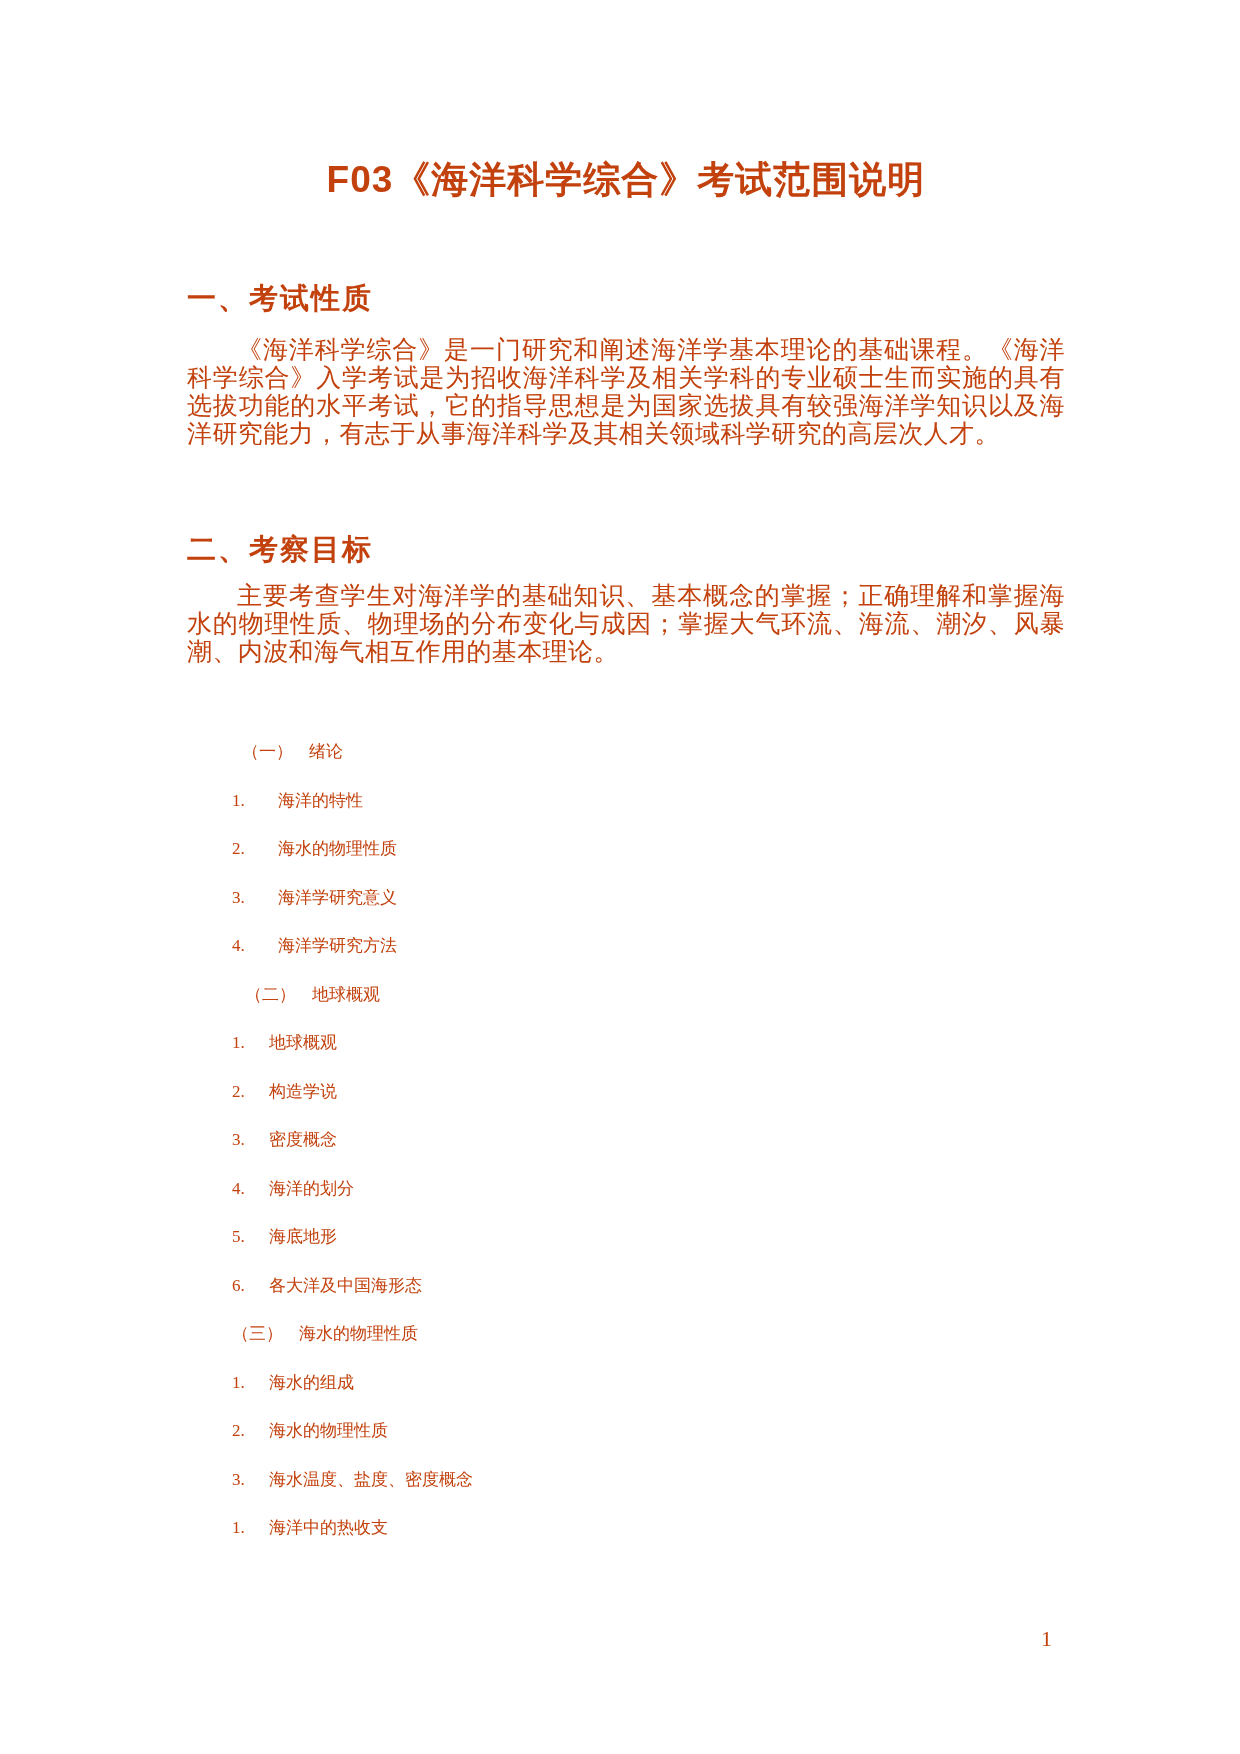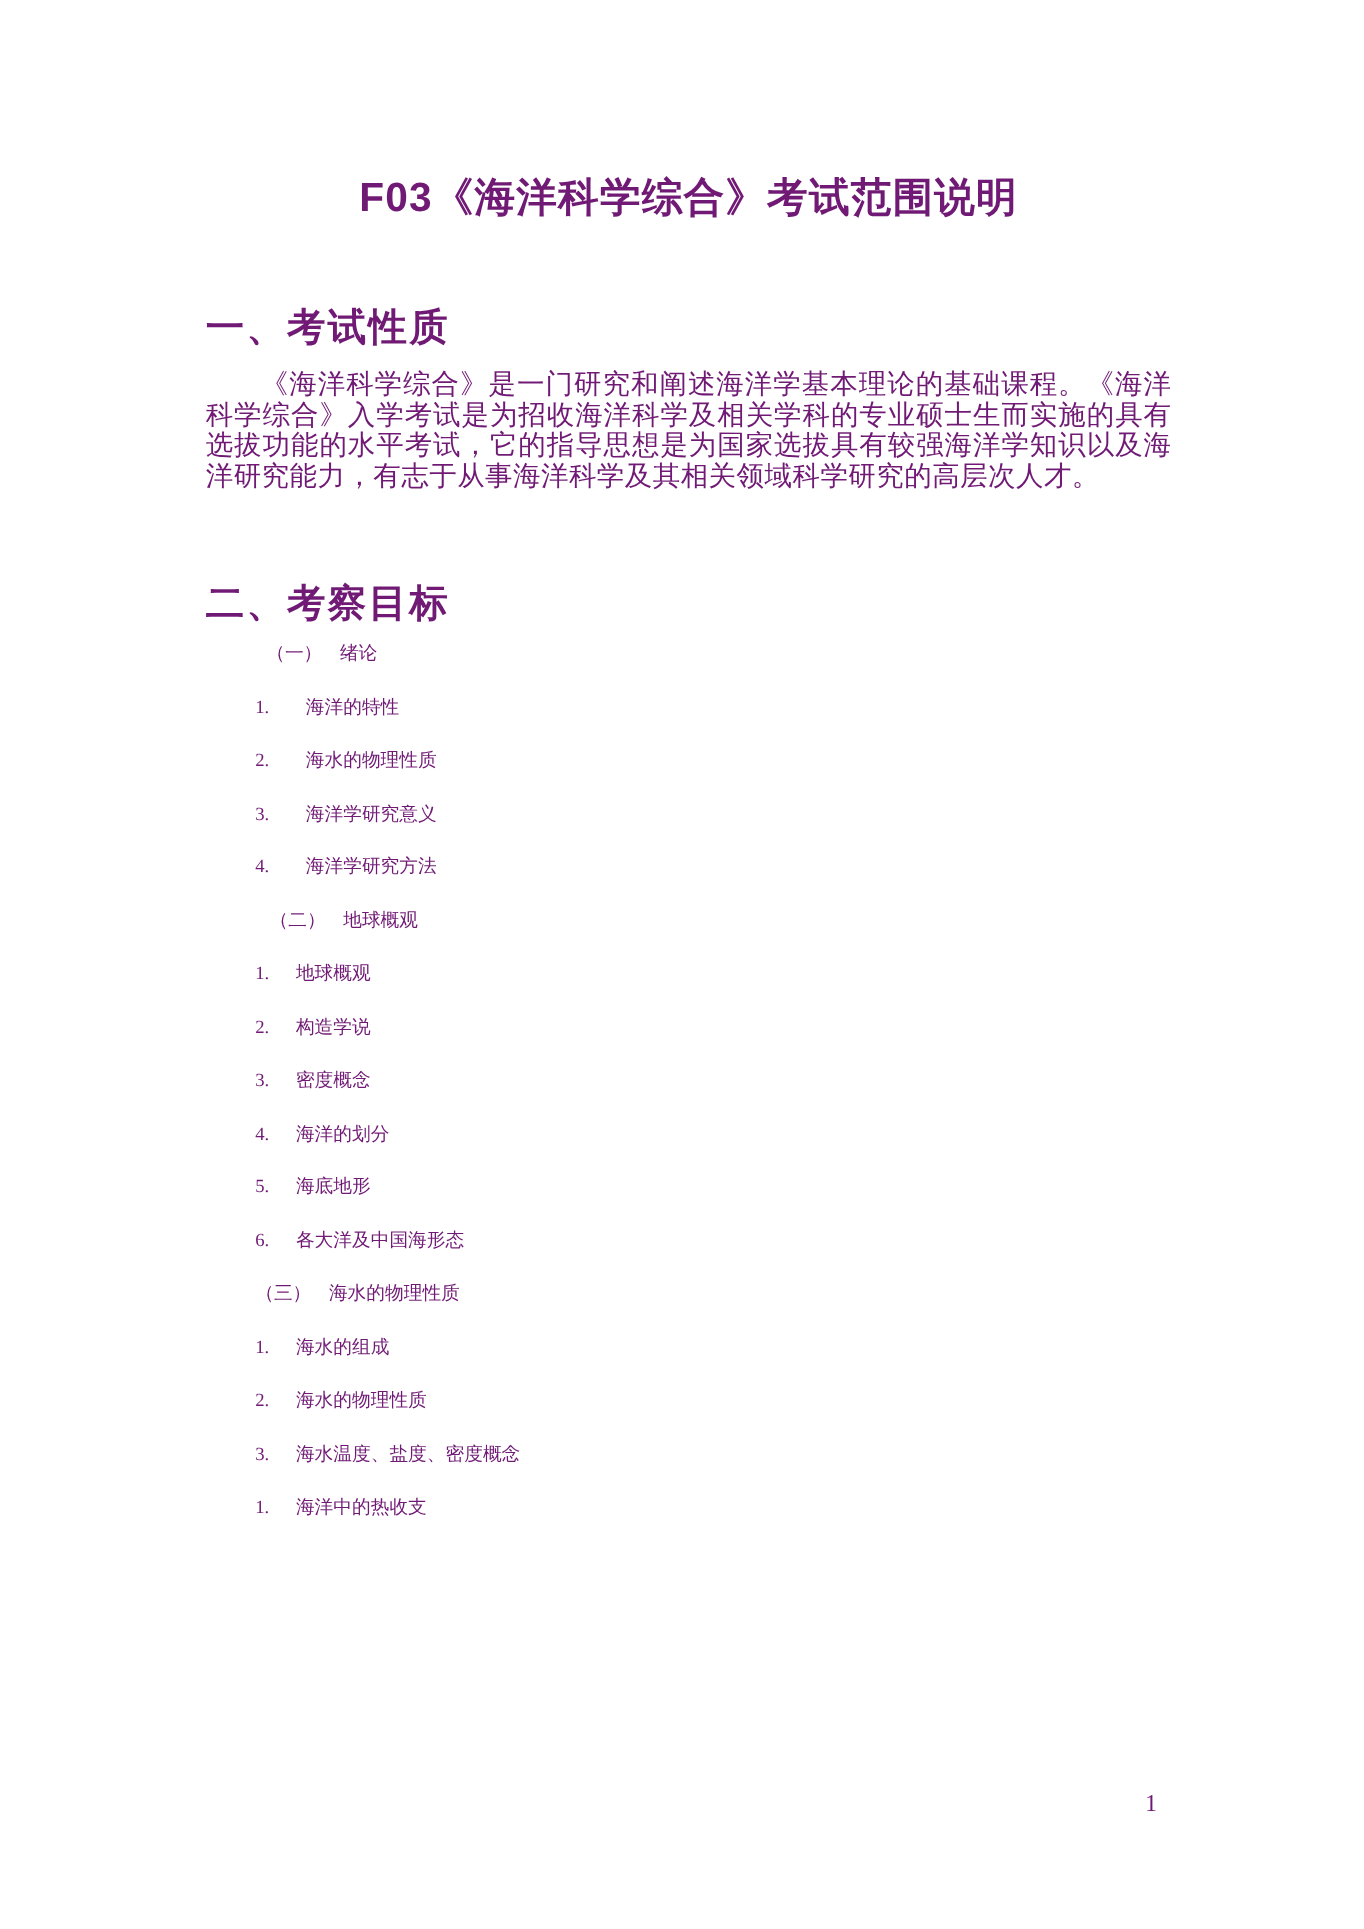--- a/index.html
+++ b/index.html
@@ -6,40 +6,40 @@
     margin: 0;
     padding: 0;
     background: #e8e8e8;
   }
   .page {
     position: relative;
     width: 1240px;
     height: 1754px;
     margin: 0 auto;
     background: #ffffff;
-    color: #701a75;
+    color: #c2410c;
     box-sizing: border-box;
     padding: 0 175px 0 187px;
     font-family: "Liberation Serif", serif;
     overflow: hidden;
   }
   .doc-title {
     margin: 157px 0 0 0;
     text-align: center;
     font-family: "Liberation Sans", sans-serif;
     font-weight: 700;
     font-size: 37px;
     line-height: 46px;
     letter-spacing: 1px;
     white-space: nowrap;
   }
   .sec-heading {
     font-family: "Liberation Sans", sans-serif;
     font-weight: 700;
-    font-size: 35px;
+    font-size: 29px;
     line-height: 38px;
     letter-spacing: 2px;
   }
   .sec-heading.first { margin-top: 76px; }
   .sec-heading.second { margin-top: 2px; }
   .para {
     margin: 0;
     text-align: justify;
     text-indent: 50px;
     font-size: 25px;
@@ -80,20 +80,21 @@
 <div class="page">
 
   <div class="doc-title">F03《海洋科学综合》考试范围说明</div>
 
   <div class="sec-heading first">一、考试性质</div>
 
   <p class="para p1">《海洋科学综合》是一门研究和阐述海洋学基本理论的基础课程。《海洋科学综合》入学考试是为招收海洋科学及相关学科的专业硕士生而实施的具有选拔功能的水平考试，它的指导思想是为国家选拔具有较强海洋学知识以及海洋研究能力，有志于从事海洋科学及其相关领域科学研究的高层次人才。</p>
 
   <div class="sec-heading second">二、考察目标</div>
 
+  <p class="para p2">主要考查学生对海洋学的基础知识、基本概念的掌握；正确理解和掌握海水的物理性质、物理场的分布变化与成因；掌握大气环流、海流、潮汐、风暴潮、内波和海气相互作用的基本理论。</p>
 
   <div class="outline">
 
     <div class="li ind-a"><span class="sub-label">（一）</span><span>绪论</span></div>
 
     <div class="li"><span class="num">1.</span><span>海洋的特性</span></div>
 
     <div class="li"><span class="num">2.</span><span>海水的物理性质</span></div>
 
     <div class="li"><span class="num">3.</span><span>海洋学研究意义</span></div>

